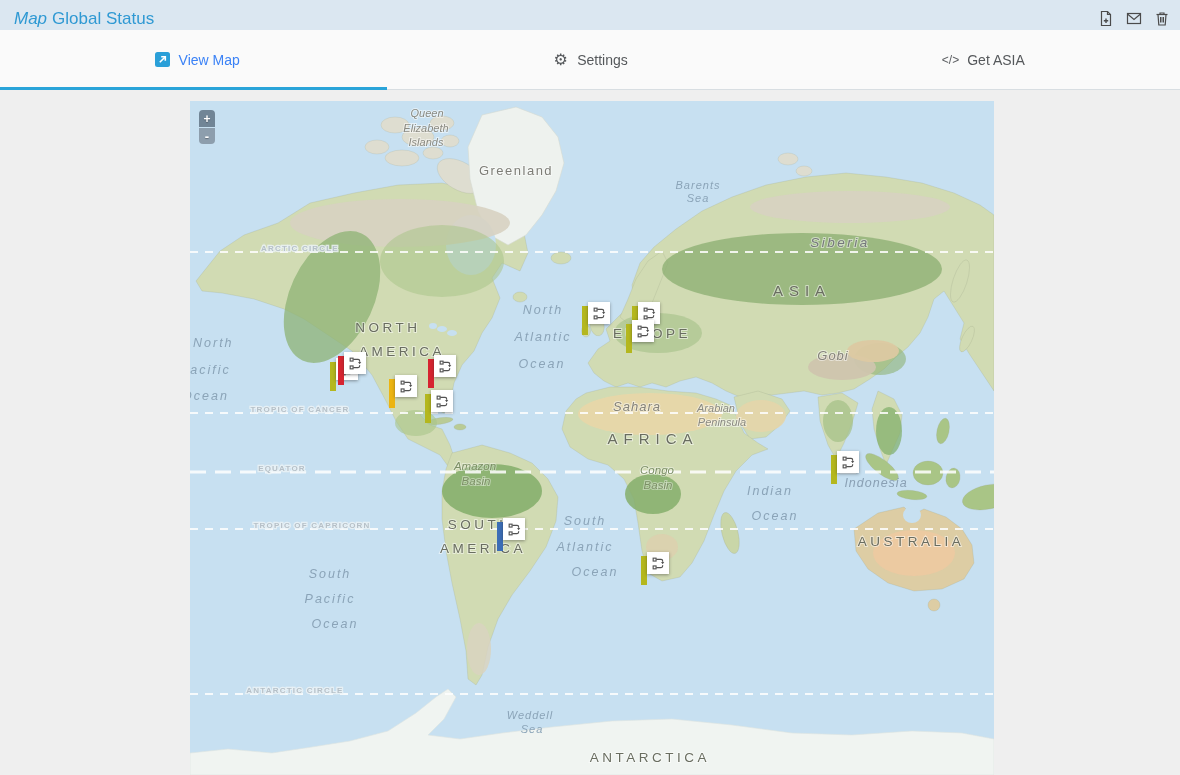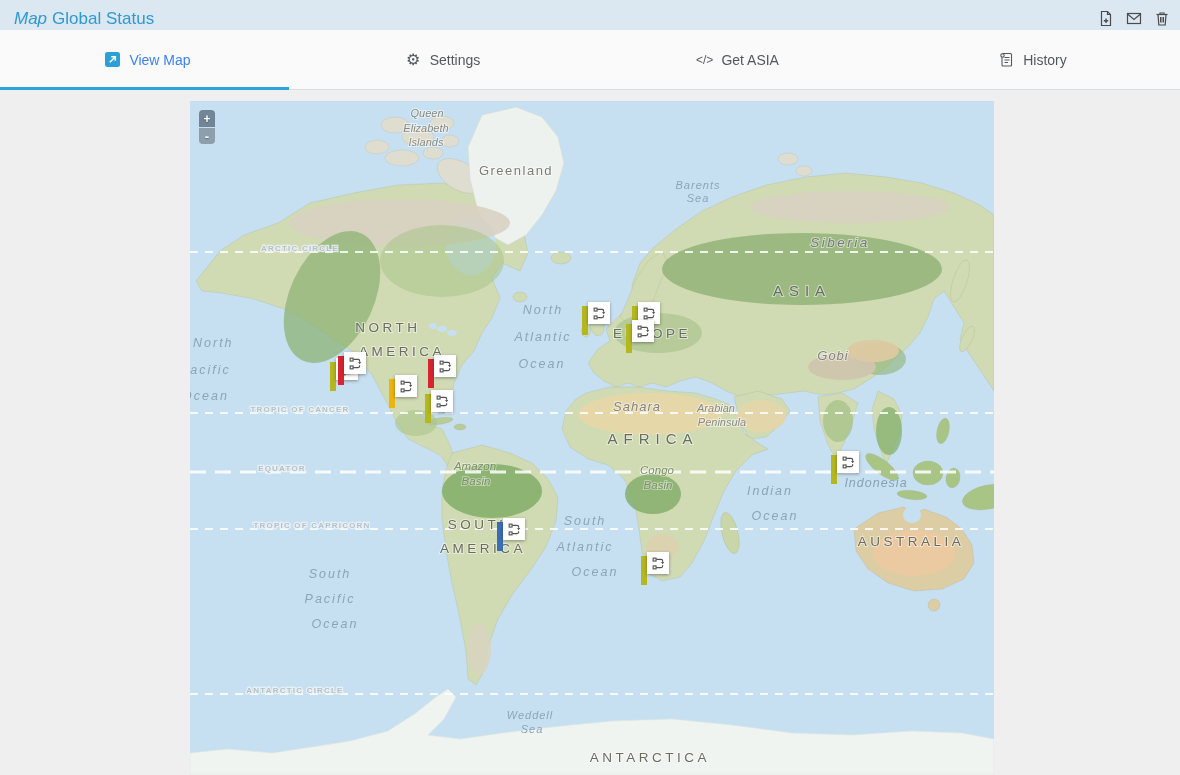--- a/index.html
+++ b/index.html
@@ -131,32 +131,20 @@
     </span>
     <span class="tab-label">View Map</span>
   </div>
   <div class="tab">
     <span class="tab-icon gear">⚙</span>
     <span class="tab-label">Settings</span>
   </div>
   <div class="tab">
     <span class="tab-icon txt">&lt;/&gt;</span>
     <span class="tab-label">Get ASIA</span>
-  </div>
-  <div class="tab">
-    <span class="tab-icon">
-      <svg viewBox="0 0 17 17">
-          <g fill="none" stroke="#56595c" stroke-width="1.1">
-      <rect x="4" y="2.5" width="9.5" height="12.5" rx="1"></rect>
-      <circle cx="4.5" cy="4.5" r="1.7" fill="#fafafa"></circle>
-      <path d="M6.5 6.5 H11.5 M6.5 9 H11.5 M6.5 11.5 H10"></path>
-          </g>
-        </svg>
-    </span>
-    <span class="tab-label">History</span>
   </div>
 </div>
 
 <div class="map-wrap">
   <svg class="map-svg" width="804" height="674" viewBox="0 0 804 674">
 
     <rect x="0" y="0" width="804" height="674" fill="#c7e0f1"></rect>
     <g stroke="rgba(150,160,130,.35)" stroke-width="0.6">
 
       <path fill="#d1dbb3" d="M6,180 L30,150 L54,134 L88,122 L120,102 L164,92 L208,84 L252,82 L288,90 L308,100 L322,114 L334,132 L338,152 L330,170 L312,162 L302,177 L310,197 L302,217 L292,232 L284,250 L272,264 L264,282 L260,302 L254,312 L240,306 L230,314 L240,324 L252,328 L260,344 L266,362 L270,372 L260,368 L250,354 L234,346 L218,338 L206,320 L197,302 L182,274 L162,250 L138,234 L114,218 L94,208 L64,198 L32,192 L12,190 Z"></path>

